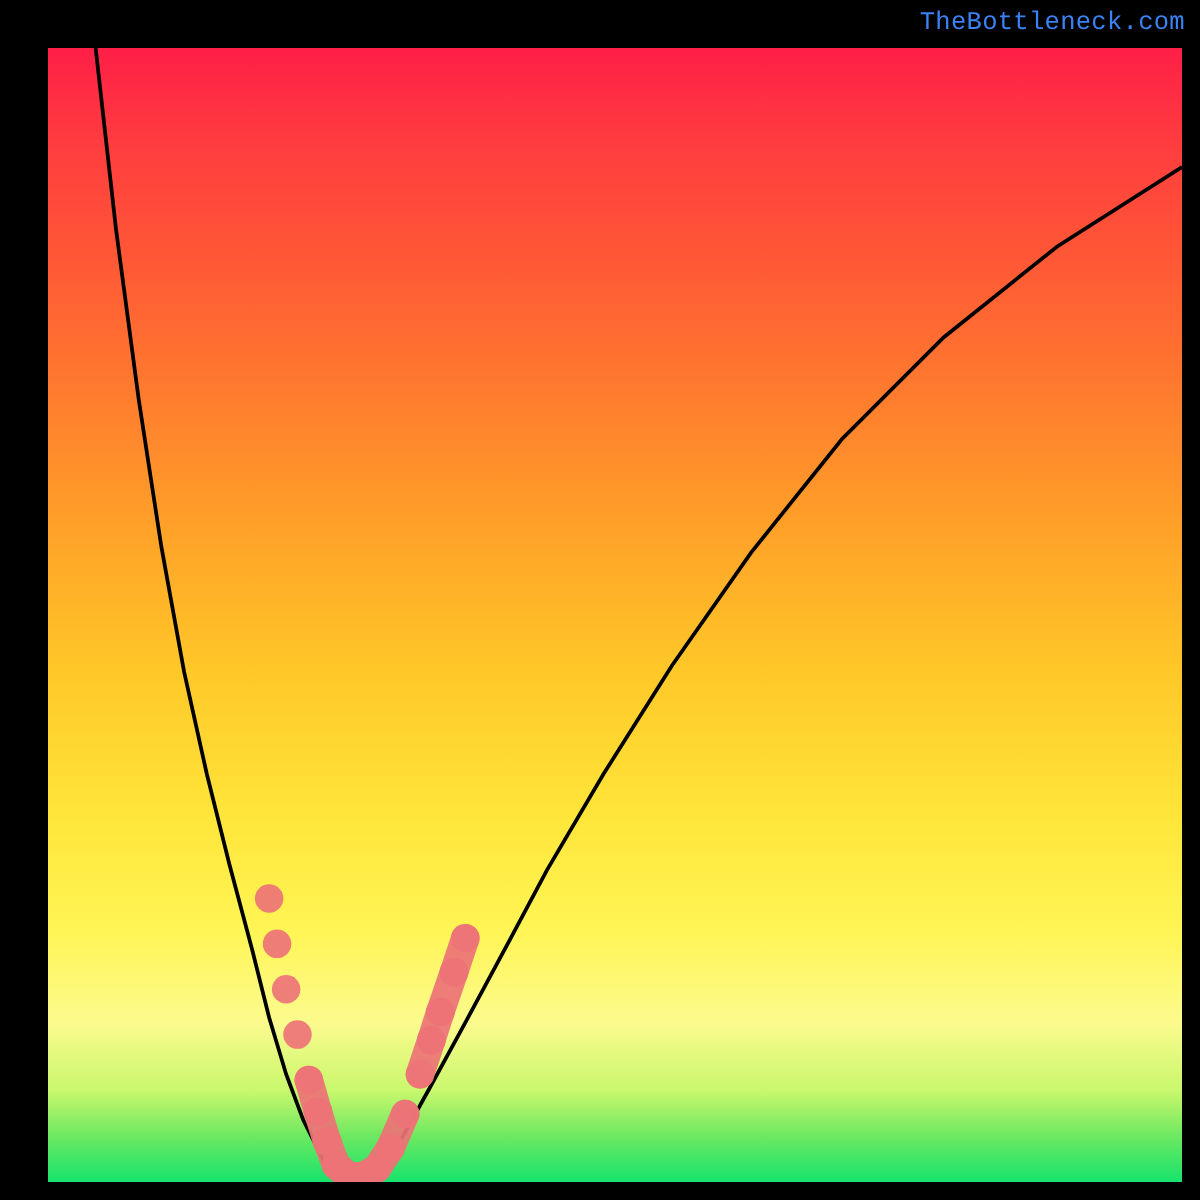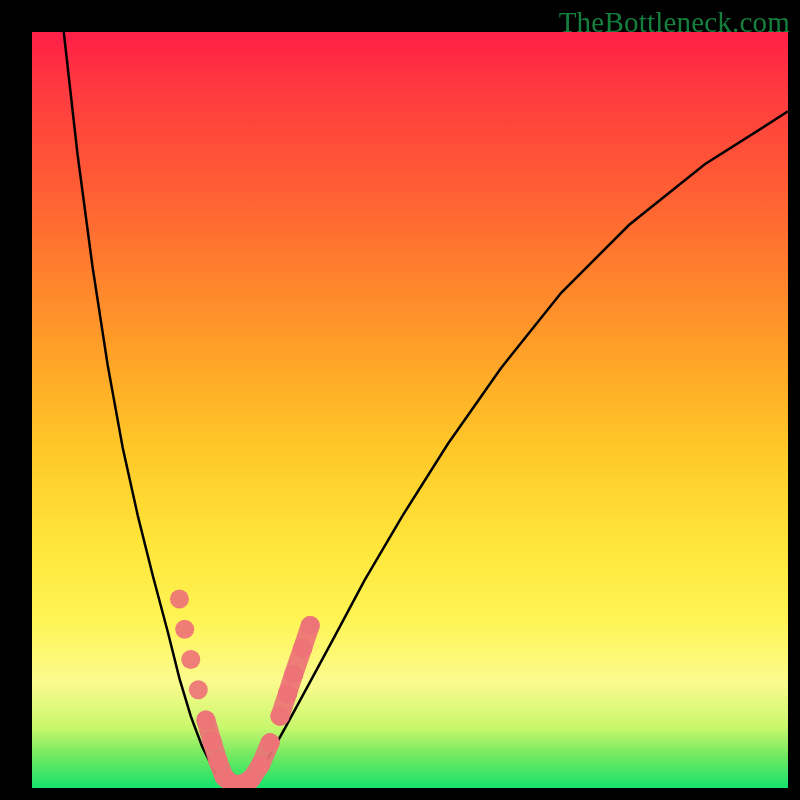--- a/index.html
+++ b/index.html
@@ -7,23 +7,23 @@
   .chart-container {
     position: relative;
     width: 800px;
     height: 800px;
     background: #000;
   }
   .watermark {
     position: absolute;
     top: 6px;
     right: 10px;
-    font-family: Liberation Serif, serif;
-    font-size: 29px;
-    color: #15803d;
+    font-family: Liberation Mono, monospace;
+    font-size: 17px;
+    color: #3b82f6;
     z-index: 10;
     letter-spacing: 0.2px;
   }
   .plot-area {
     position: absolute;
     left: 32px;
     top: 32px;
     width: 756px;
     height: 756px;
     background: linear-gradient(

